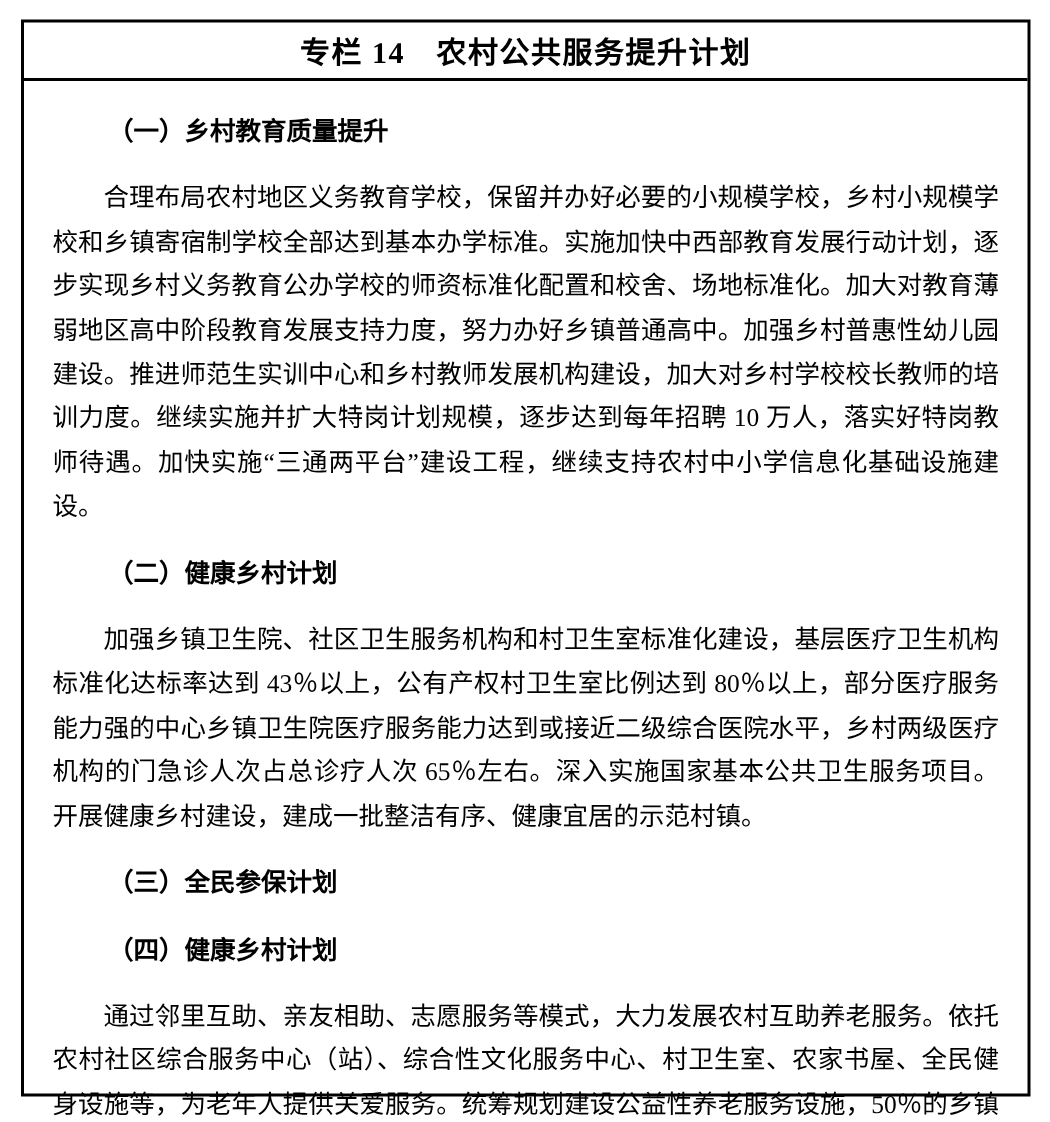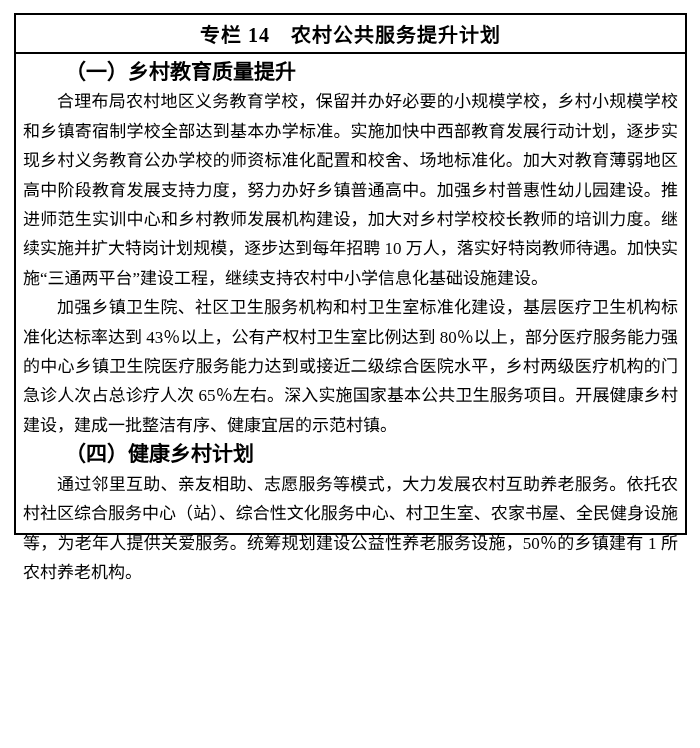--- a/index.html
+++ b/index.html
@@ -16,21 +16,21 @@
     width: 700px;
     height: 748px;
     background: #ffffff;
     overflow: hidden;
   }
   .panel {
     position: absolute;
     left: 14px;
     top: 13px;
     width: 673px;
-    height: 522px;
+    height: 718px;
     box-sizing: border-box;
     border: 2.5px solid #000000;
     background: #ffffff;
   }
   .panel-title {
     box-sizing: border-box;
     height: 39px;
     border-bottom: 2.5px solid #000000;
     display: flex;
     align-items: center;
@@ -42,51 +42,53 @@
   }
   .panel-body {
     box-sizing: border-box;
     padding: 4px 7px 0 7px;
     font-size: 17px;
     line-height: 29.4px;
     text-align: justify;
     text-justify: inter-ideograph;
   }
   .panel-section h3 {
-    margin: 0;
+    margin: 15px;
     padding: 0;
-    font-size: 21px;
+    font-size: 17px;
     font-weight: bold;
     line-height: 29.4px;
     text-indent: 2em;
   }
   .panel-section p {
-    margin: 0;
+    margin: 12px;
     padding: 0;
     text-indent: 2em;
   }
 </style>
 </head>
 <body>
 
 <div class="page">
   <div class="panel">
     <div class="panel-title">专栏 14　农村公共服务提升计划</div>
     <div class="panel-body">
 
       <section class="panel-section">
         <h3>（一）乡村教育质量提升</h3>
         <p>合理布局农村地区义务教育学校，保留并办好必要的小规模学校，乡村小规模学校和乡镇寄宿制学校全部达到基本办学标准。实施加快中西部教育发展行动计划，逐步实现乡村义务教育公办学校的师资标准化配置和校舍、场地标准化。加大对教育薄弱地区高中阶段教育发展支持力度，努力办好乡镇普通高中。加强乡村普惠性幼儿园建设。推进师范生实训中心和乡村教师发展机构建设，加大对乡村学校校长教师的培训力度。继续实施并扩大特岗计划规模，逐步达到每年招聘 10 万人，落实好特岗教师待遇。加快实施“三通两平台”建设工程，继续支持农村中小学信息化基础设施建设。</p>
       </section>
 
       <section class="panel-section">
+        <h3>（二）健康乡村计划</h3>
         <p>加强乡镇卫生院、社区卫生服务机构和村卫生室标准化建设，基层医疗卫生机构标准化达标率达到 43％以上，公有产权村卫生室比例达到 80％以上，部分医疗服务能力强的中心乡镇卫生院医疗服务能力达到或接近二级综合医院水平，乡村两级医疗机构的门急诊人次占总诊疗人次 65％左右。深入实施国家基本公共卫生服务项目。开展健康乡村建设，建成一批整洁有序、健康宜居的示范村镇。</p>
       </section>
 
       <section class="panel-section">
+        <h3>（三）全民参保计划</h3>
       </section>
 
       <section class="panel-section">
         <h3>（四）健康乡村计划</h3>
         <p>通过邻里互助、亲友相助、志愿服务等模式，大力发展农村互助养老服务。依托农村社区综合服务中心（站）、综合性文化服务中心、村卫生室、农家书屋、全民健身设施等，为老年人提供关爱服务。统筹规划建设公益性养老服务设施，50％的乡镇建有 1 所农村养老机构。</p>
       </section>
 
     </div>
   </div>
 </div>

